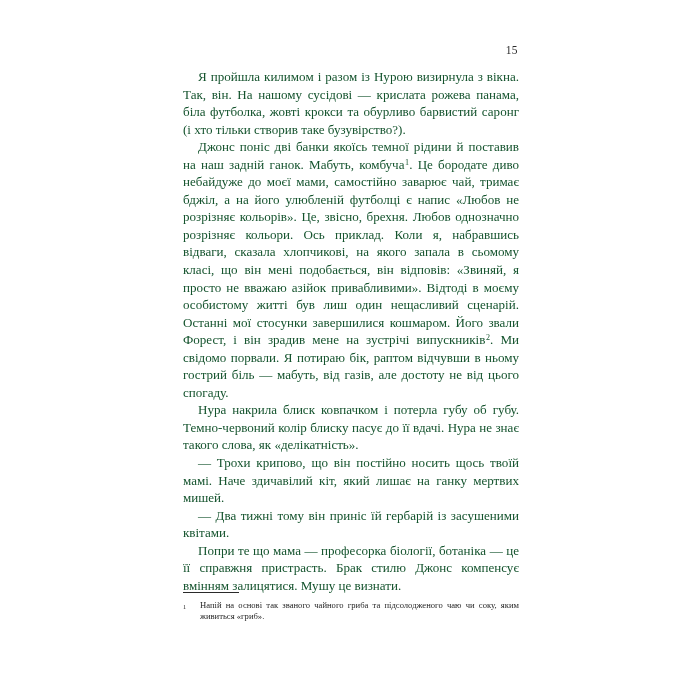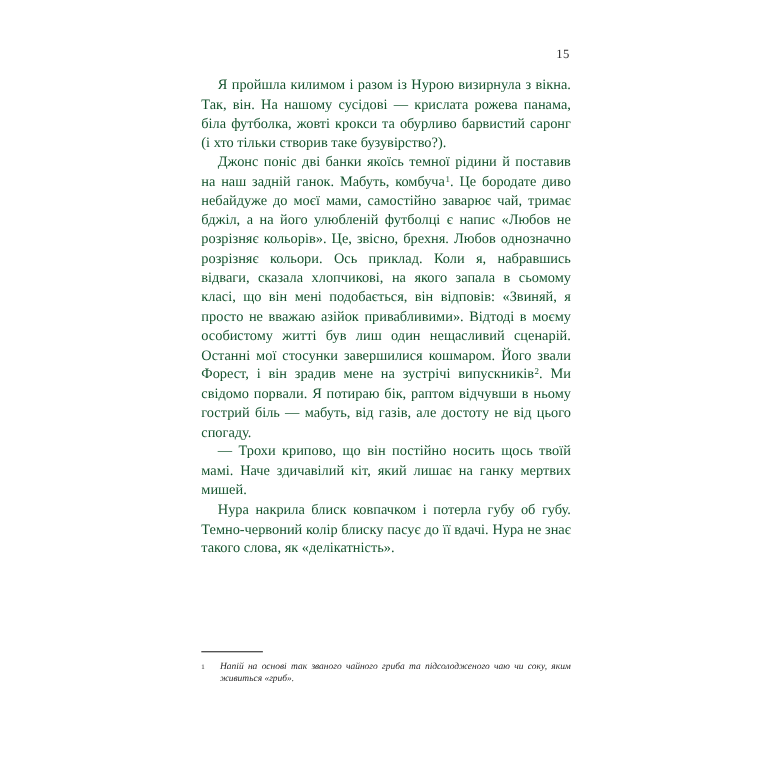--- a/index.html
+++ b/index.html
@@ -94,42 +94,43 @@
     font-size: 6.2px;
     line-height: 11.4px;
     padding-top: 0.5px;
     color: #242424;
   }
 
   .fn-text {
     flex: 1 1 auto;
     text-align: justify;
     text-justify: inter-word;
-    font-style: italic;
   }
 </style>
 </head>
 <body>
 
 <div id="page">
 
   <div class="folio">15</div>
 
   <div class="textblock">
 
     <p class="para">Я пройшла килимом і разом із Нурою визирнула з вікна. Так, він. На нашому сусідові — крислата рожева панама, біла футболка, жовті крокси та обурливо барвистий саронг (і хто тільки створив таке бузувірство?).</p>
 
     <p class="para"><span>Джонс поніс дві банки якоїсь темної рідини й поставив на наш задній ганок. Мабуть, комбуча</span><sup>1</sup><span>. Це бородате диво небайдуже до моєї мами, самостійно заварює чай, тримає бджіл, а на його улюбленій футболці є напис «Любов не розрізняє кольорів». Це, звісно, брехня. Любов однозначно розрізняє кольори. Ось приклад. Коли я, набравшись відваги, сказала хлопчикові, на якого запала в сьомому класі, що він мені подобається, він відповів: «Звиняй, я просто не вважаю азійок привабливими». Відтоді в моєму особистому житті був лиш один нещасливий сценарій. Останні мої стосунки завершилися кошмаром. Його звали Форест, і він зрадив мене на зустрічі випускників</span><sup>2</sup><span>. Ми свідомо порвали. Я потираю бік, раптом відчувши в ньому гострий біль — мабуть, від газів, але достоту не від цього спогаду.</span></p>
 
+    <p class="para">Нура накрила блиск ковпачком і потерла губу об губу. Темно-червоний колір блиску пасує до її вдачі. Нура не знає такого слова, як «делікатність».</p>
+
     <p class="para dialogue">— Трохи крипово, що він постійно носить щось твоїй мамі. Наче здичавілий кіт, який лишає на ганку мертвих мишей.</p>
 
-    <p class="para">Нура накрила блиск ковпачком і потерла губу об губу. Темно-червоний колір блиску пасує до її вдачі. Нура не знає такого слова, як «делікатність».</p>
 
+    <p class="para dialogue">— Два тижні тому він приніс їй гербарій із засушеними квітами.</p>
 
-
+    <p class="para">Попри те що мама — професорка біології, ботаніка — це її справжня пристрасть. Брак стилю Джонс компенсує вмінням залицятися. Мушу це визнати.</p>
 
   </div>
 
   <div class="footnotes">
     <div class="fn-rule"></div>
 
     <div class="fn-item">
       <span class="fn-marker">1</span>
       <span class="fn-text">Напій на основі так званого чайного гриба та підсолодженого чаю чи соку, яким живиться «гриб».</span>
     </div>

